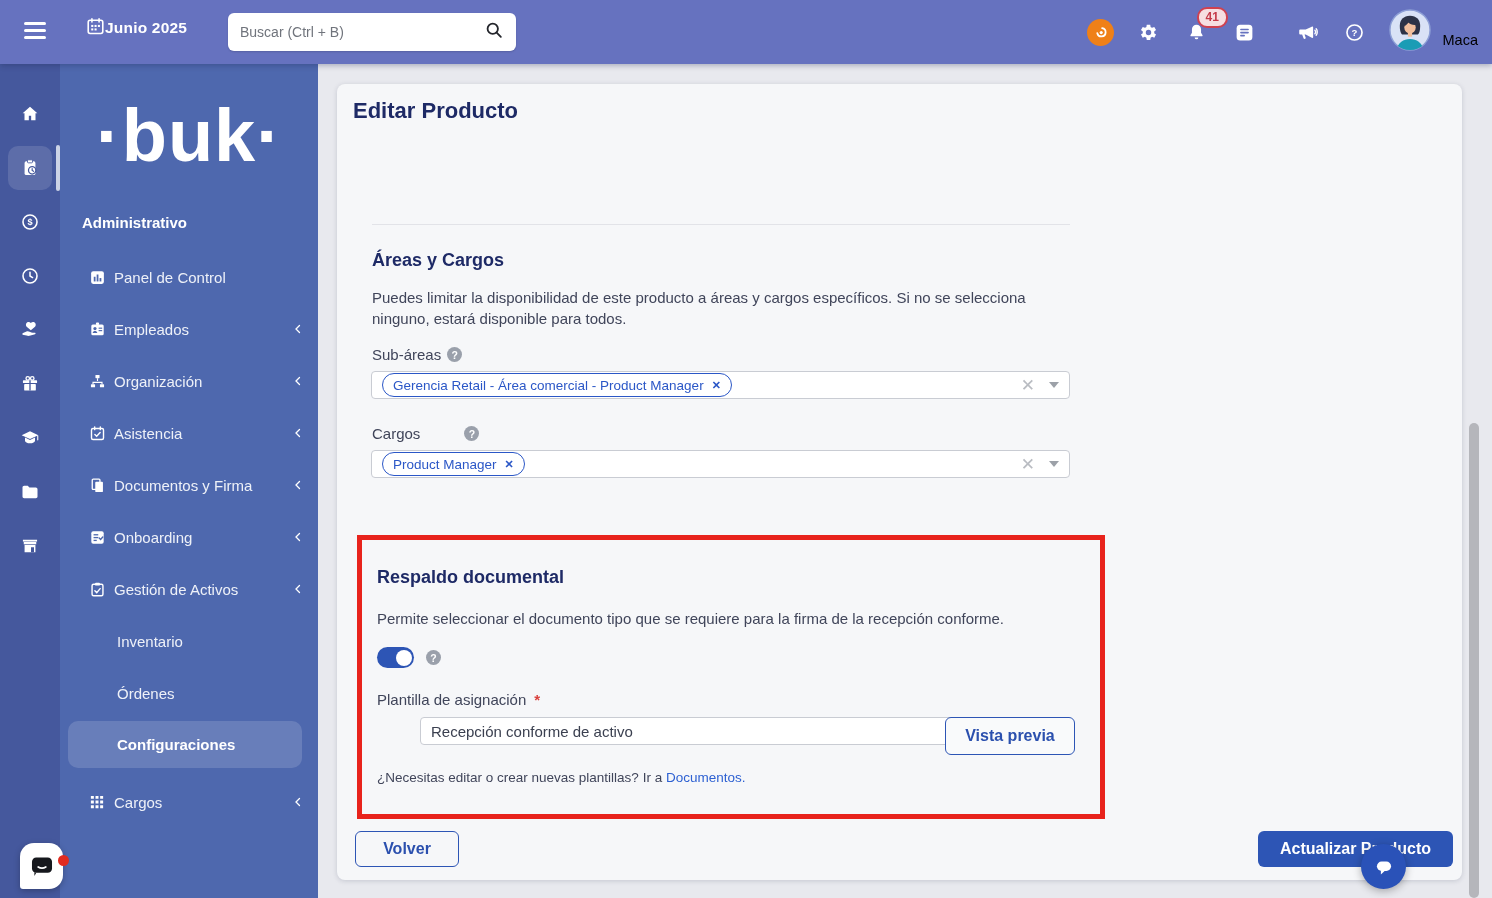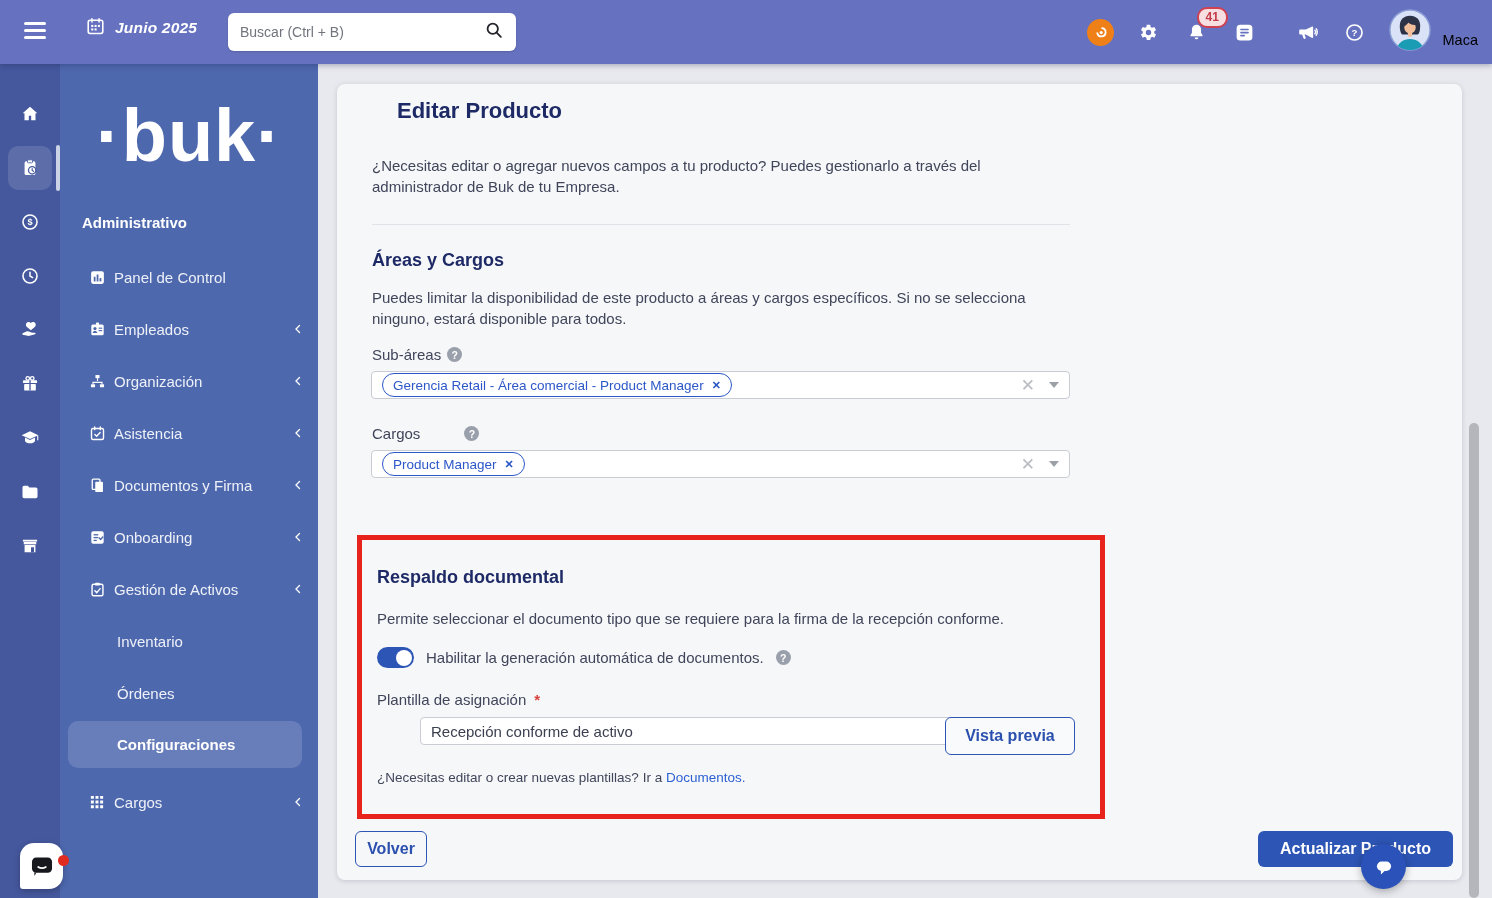--- a/index.html
+++ b/index.html
@@ -5,21 +5,21 @@
   * { margin:0; padding:0; box-sizing:border-box; }
   html,body { width:1492px; height:898px; overflow:hidden;
     font-family:"Liberation Sans", sans-serif; background:#e8e9ee; }
 
   
   .topbar { position:absolute; left:0; top:0; width:1492px; height:64px;
     background:#6672bf; z-index:30; box-shadow:0 2px 5px rgba(30,35,80,.28);
     display:flex; align-items:center; }
   .hamburger { position:absolute; left:24px; top:22px; width:22px; height:20px; cursor:pointer; }
   .hamburger span { display:block; height:2.6px; background:#fff; border-radius:2px; margin-bottom:4.4px; }
-  .cal-wrap { position:absolute; left:86px; top:0; height:56px; display:flex; align-items:center; gap:10px;font-style:italic; }
+  .cal-wrap { position:absolute; left:86px; top:0; height:56px; display:flex; align-items:center; gap:0; }
   .month-label { color:#fff; font-size:15.5px; font-weight:700; letter-spacing:.2px; }
   .searchbox { position:absolute; left:228px; top:13px; width:288px; height:38px;
     background:#fff; border-radius:6px; display:flex; align-items:center; padding:0 12px;
     box-shadow:0 1px 2px rgba(0,0,0,.15); }
   .searchbox input { border:none; outline:none; flex:1; font-size:14px; color:#3a3f4c;
     font-family:"Liberation Sans", sans-serif; background:transparent; }
   .searchbox input::placeholder { color:#70747c; }
   .top-icons { position:absolute; right:14px; top:0; height:64px; display:flex; align-items:center; }
   .tico { width:48px; display:flex; justify-content:center; align-items:flex-start; position:relative; cursor:pointer; }
   .assistant-circle { width:27px; height:27px; border-radius:50%; background:#ef8018;
@@ -53,21 +53,21 @@
   .nav-item .nav-chevron { margin-left:auto; display:flex; }
   .nav-sub { height:52px; display:flex; align-items:center; padding-left:57px; font-size:15px; cursor:pointer; }
   .nav-sub.active { background:rgba(255,255,255,.15); border-radius:10px;
     margin:2px 16px 3px 8px; padding-left:49px; height:47px; font-weight:700; color:#fff; }
   .nav-item.otros { margin-top:5px; }
 
   
   .main-bg { position:absolute; left:318px; top:64px; width:1174px; height:834px; background:#e8e9ee; }
   .card { position:absolute; left:337px; top:84px; width:1125px; height:796px;
     background:#f6f7f9; border-radius:8px; box-shadow:0 1px 5px rgba(40,45,80,.18); }
-  .page-title { position:absolute; left:16px; top:14px; font-size:22px; font-weight:700; color:#1e2a66;margin-left:44px; }
+  .page-title { position:absolute; left:16px; top:14px; font-size:22px; font-weight:700; color:#1e2a66; }
   .intro { position:absolute; left:35px; top:72px; width:640px; font-size:15px; line-height:20.5px; color:#40455a; }
   .divider { position:absolute; left:35px; top:140px; width:698px; height:1px; background:#e2e3e8; }
   .h2 { font-size:18px; font-weight:700; color:#1e2a66; }
   .areas-h { position:absolute; left:35px; top:166px; }
   .areas-p { position:absolute; left:35px; top:203px; width:690px; font-size:15px; line-height:21px; color:#40455a; }
   .field-label { font-size:15px; color:#40455a; display:flex; align-items:center; gap:6px; }
   .subareas-label { position:absolute; left:35px; top:262px; }
   .cargos-label { position:absolute; left:35px; top:341px;gap:44px; }
   .help-dot { width:15px; height:15px; border-radius:50%; background:#9aa0ab; color:#fff;
     font-size:10.5px; font-weight:700; display:inline-flex; align-items:center; justify-content:center; }
@@ -96,21 +96,21 @@
   .req-star { color:#d9413d; font-weight:700; margin-left:2px; }
   .sel3 { left:14px; top:177px; width:559px;margin-left:44px; }
   .sel3 .sel-text { font-size:15px; color:#3b4050; }
   .btn-outline { border:1.5px solid #2d55b5; color:#2b50ae; background:transparent; border-radius:6px;
     font-size:16px; font-weight:600; font-family:"Liberation Sans", sans-serif;
     display:flex; align-items:center; justify-content:center; cursor:pointer; }
   .preview-btn { position:absolute; left:583px; top:177px; width:130px; height:38px; background:#f9fafb; }
   .tmpl-link-line { position:absolute; left:15px; top:230px; font-size:13.5px; color:#40455a; }
   .tmpl-link-line a { color:#2e61d2; text-decoration:none; cursor:pointer; }
 
-  .volver-btn { position:absolute; left:18px; top:747px; width:72px; height:36px; }
+  .volver-btn { position:absolute; left:18px; top:747px; width:104px; height:36px; }
   .update-btn { position:absolute; left:921px; top:747px; width:195px; height:36px;
     background:#2d55b5; color:#fff; border:none; border-radius:6px; font-size:16px; font-weight:600;
     font-family:"Liberation Sans", sans-serif; cursor:pointer; }
 
   
   .scroll-thumb { position:absolute; left:1469px; top:423px; width:10px; height:475px;
     background:#b5b6bb; border-radius:6px; z-index:25; cursor:pointer; }
 
   
   .chat-left { position:absolute; left:20px; top:843px; width:43px; height:46px; background:#fff;
@@ -406,21 +406,20 @@
           </svg>
       </span>
     </div>
   </div>
 </div>
 
 <div class="main-bg"></div>
 
 <div class="card">
   <div class="page-title">Editar Producto</div>
-  <p class="intro">¿Necesitas editar o agregar nuevos campos a tu producto? Puedes gestionarlo a través del administrador de Buk de tu Empresa.</p>
   <div class="divider"></div>
 
   <div class="h2 areas-h">Áreas y Cargos</div>
   <p class="areas-p">Puedes limitar la disponibilidad de este producto a áreas y cargos específicos. Si no se selecciona ninguno, estará disponible para todos.</p>
 
   <div class="field-label subareas-label">
     <span>Sub-áreas</span>
     <span class="help-dot">?</span>
   </div>
   <div class="select sel1">
@@ -450,21 +449,20 @@
   </div>
 
   <div class="redbox">
     <div class="h2 resp-h">Respaldo documental</div>
     <p class="resp-p">Permite seleccionar el documento tipo que se requiere para la firma de la recepción conforme.</p>
 
     <div class="toggle-row">
       <span class="toggle">
           <span class="knob"></span>
         </span>
-      <span class="toggle-label">Habilitar la generación automática de documentos.</span>
       <span class="help-dot">?</span>
     </div>
 
     <div class="field-label plantilla-label">
       <span>Plantilla de asignación</span>
       <span class="req-star">*</span>
     </div>
     <div class="select sel3">
       <span class="sel-text">Recepción conforme de activo</span>
       <span class="sel-controls">

